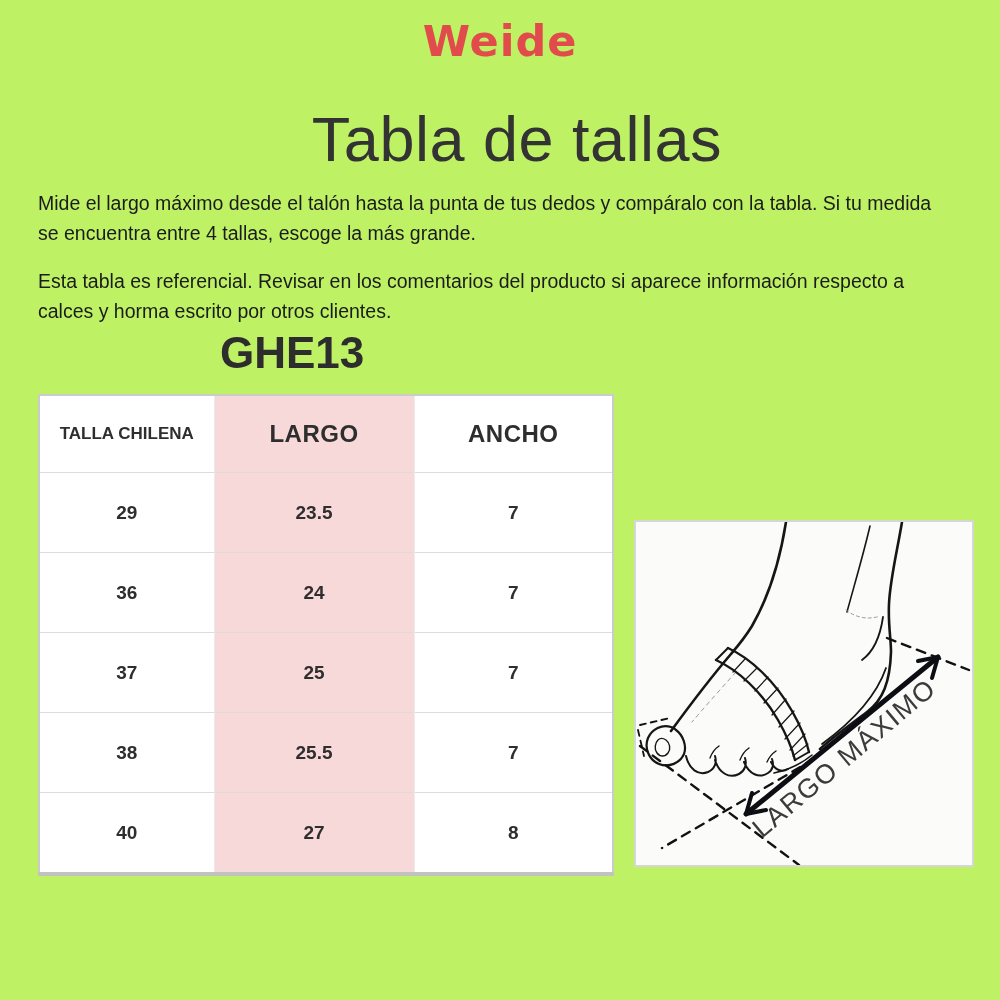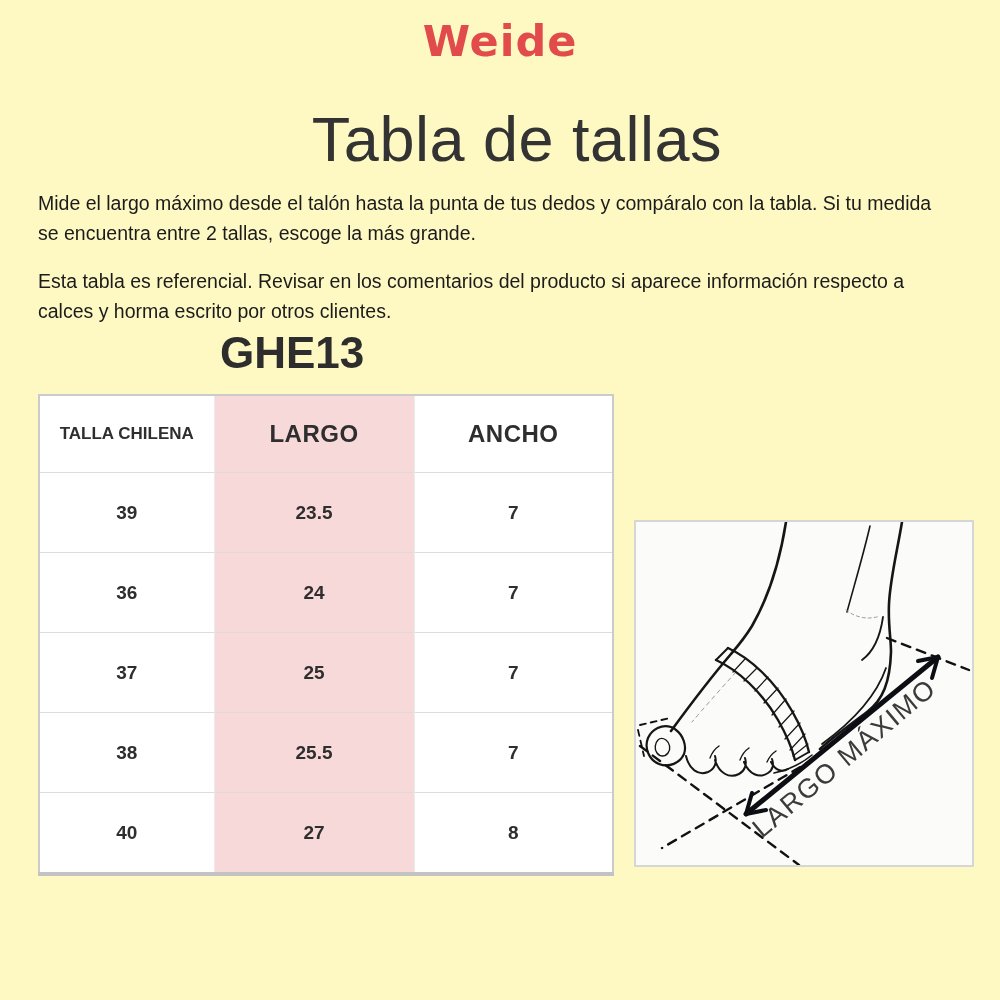--- a/index.html
+++ b/index.html
@@ -1,18 +1,18 @@
 <!DOCTYPE html>
 <html><head>
 <meta charset="utf-8">
 <style>
   html,body{margin:0;padding:0;background:#ffffff;}
   body{width:1000px;height:1000px;position:relative;overflow:hidden;
        font-family:"Liberation Sans",sans-serif;color:#1b1b1b;}
-  .canvas{position:absolute;inset:0;background:#fef9c3;}
+  .canvas{position:absolute;inset:0;background:#bef264;}
 
   .logo{position:absolute;top:16px;left:0;width:1000px;text-align:center;
         font-family:"DejaVu Sans",sans-serif;font-weight:700;font-size:43px;
         color:#e24b4b;letter-spacing:1px;}
   .title{position:absolute;top:86px;left:0;width:1000px;margin:17px;text-align:center;
          font-size:63px;font-weight:400;color:#333333;letter-spacing:0.5px;}
 
   .para{position:absolute;left:38px;width:912px;margin:0;font-size:19.5px;
         line-height:30px;color:#1b1b1b;}
   .para-1{top:188px;}
@@ -40,41 +40,41 @@
 </style>
 </head>
 <body>
 
 <div class="canvas">
 
   <div class="logo">Weide</div>
 
   <h1 class="title">Tabla de tallas</h1>
 
-  <p class="para para-1">Mide el largo máximo desde el talón hasta la punta de tus dedos y compáralo con la tabla. Si tu medida se encuentra entre 2 tallas, escoge la más grande.</p>
+  <p class="para para-1">Mide el largo máximo desde el talón hasta la punta de tus dedos y compáralo con la tabla. Si tu medida se encuentra entre 4 tallas, escoge la más grande.</p>
   <p class="para para-2">Esta tabla es referencial. Revisar en los comentarios del producto si aparece información respecto a calces y horma escrito por otros clientes.</p>
 
   <h2 class="model">GHE13</h2>
 
   <table class="size-table">
     <colgroup>
         <col style="width:175px">
         <col style="width:200px">
         <col style="width:199px">
       </colgroup>
     <thead>
       <tr>
         <th class="small">TALLA CHILENA</th>
         <th class="hl">LARGO</th>
         <th>ANCHO</th>
       </tr>
     </thead>
     <tbody id="table-body">
         <tr>
-          <td>39</td>
+          <td>29</td>
           <td class="hl">23.5</td>
           <td>7</td>
         </tr>
         <tr>
           <td>36</td>
           <td class="hl">24</td>
           <td>7</td>
         </tr>
         <tr>
           <td>37</td>

